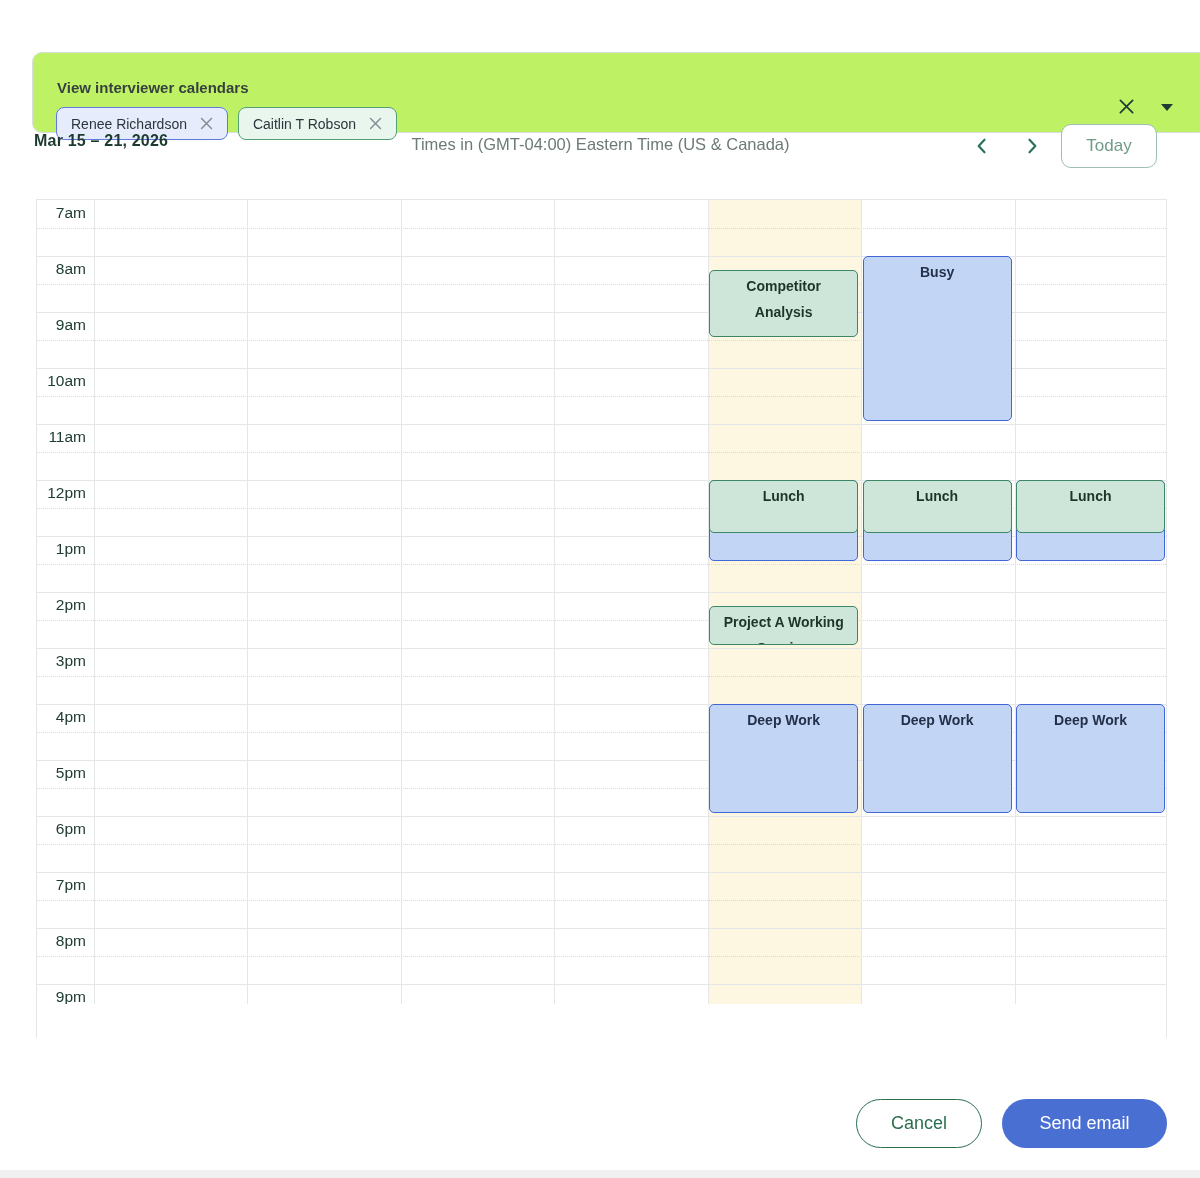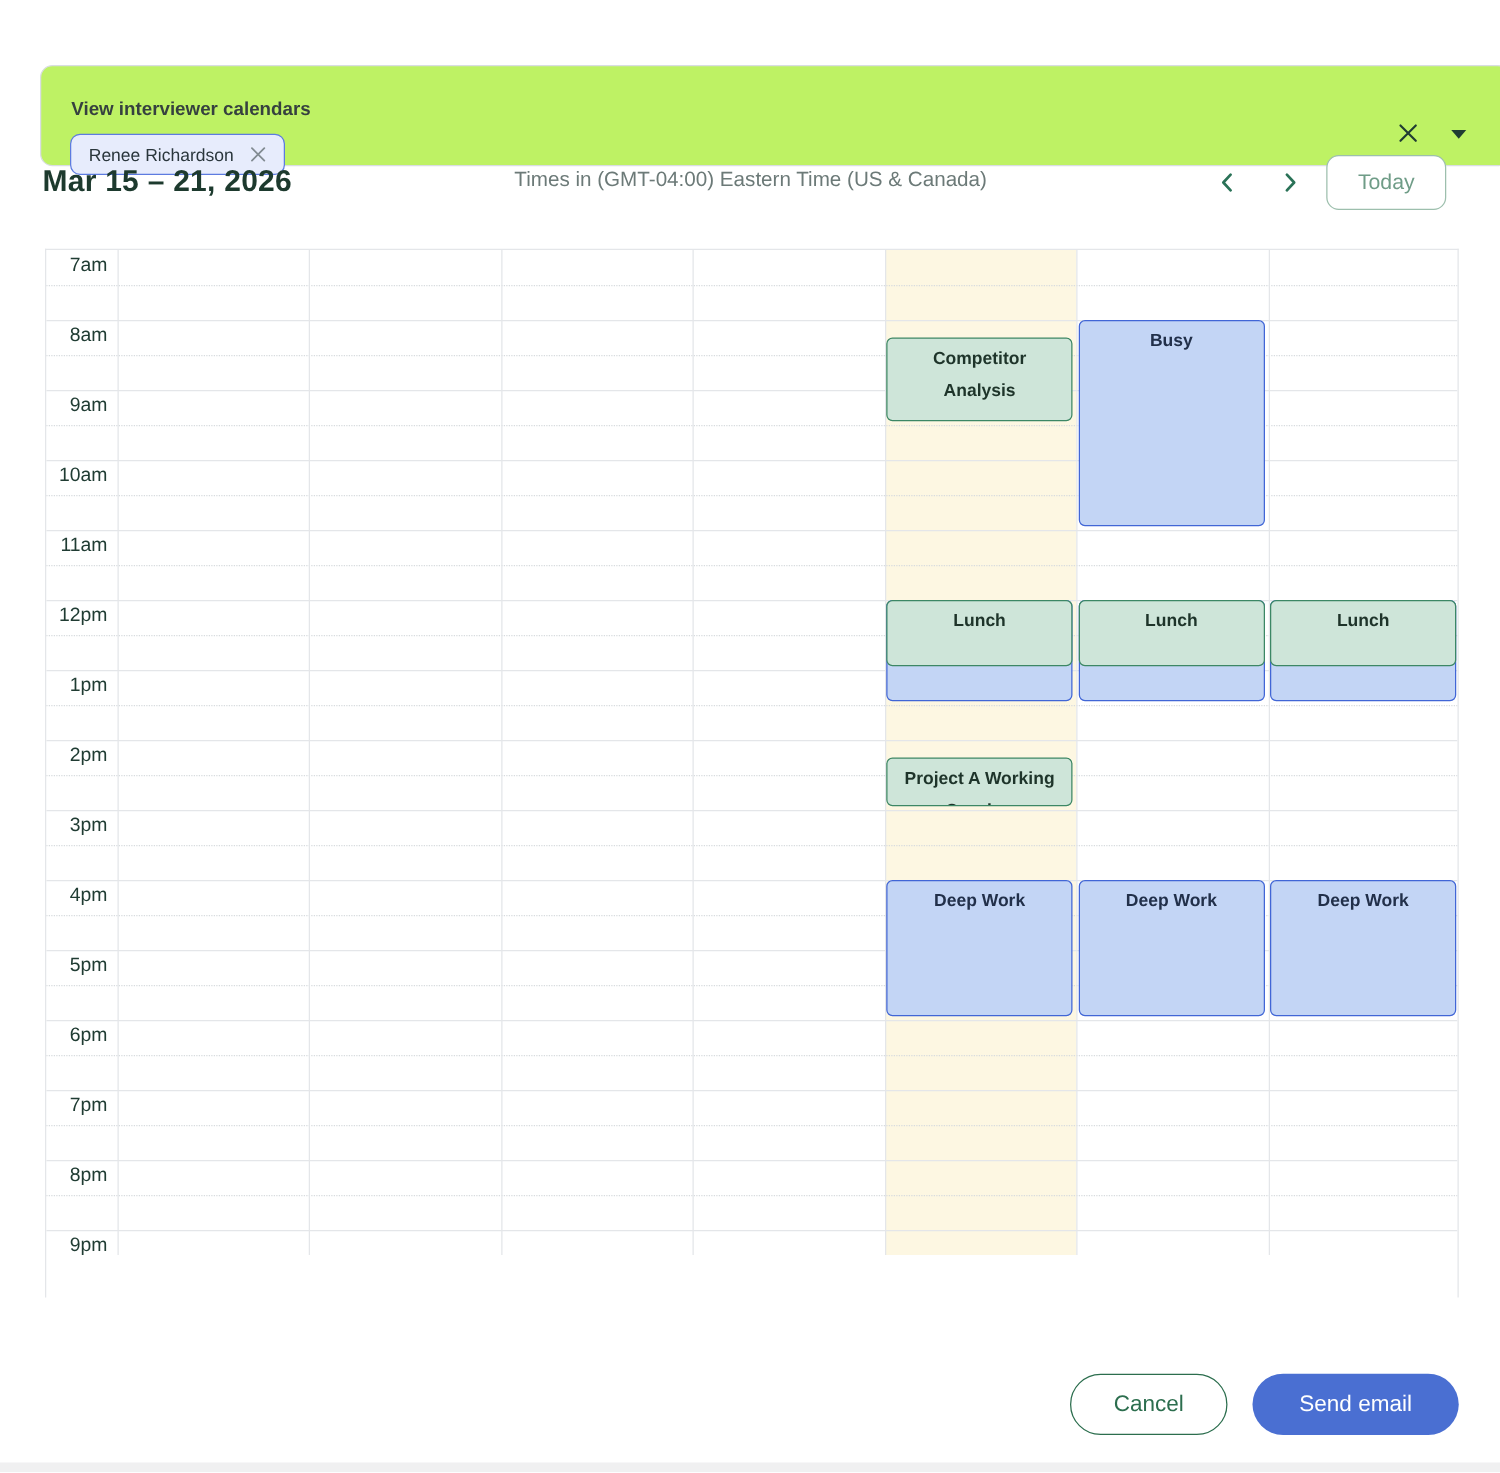--- a/index.html
+++ b/index.html
@@ -16,21 +16,21 @@
     font-size:14px; color:var(--chip-text); border:1px solid; white-space:nowrap; }
   .chip.blue { background:var(--chip-blue-bg); border-color:var(--chip-blue-border); }
   .chip.green { background:var(--chip-green-bg); border-color:var(--chip-green-border); }
   .chip svg { margin-left:11px; cursor:pointer; }
   .card-icon-btn { position:absolute; background:none; border:none; cursor:pointer; color:#213d33; }
   .clear-btn { right:70px; top:43px; }
   .collapse-btn { right:32px; top:49px; }
 
   
   .toolbar { position:absolute; left:34px; top:124px; width:1133px; height:46px; }
-  .date-range { position:absolute; left:0; top:8px; font-size:24px; font-weight:700; letter-spacing:.2px; color:#1d3a2e; }
+  .date-range { position:absolute; left:0; top:8px; font-size:16px; font-weight:700; letter-spacing:.2px; color:#1d3a2e; }
   .tz-note { position:absolute; left:0; right:0; top:11px; text-align:center; font-size:16.5px; color:var(--text-gray); }
   .nav-btn { position:absolute; top:10px; width:26px; height:26px; background:none; border:none;
     color:var(--accent-green); cursor:pointer; }
   .prev-btn { left:935px; } .next-btn { left:985px; }
   .today-btn { position:absolute; right:10px; top:0; width:96px; height:44px; background:#fff;
     border:1px solid var(--today-border); border-radius:10px; color:var(--today-text); font-size:17px; cursor:pointer; }
 
   
   .calendar { position:absolute; left:36px; top:199px; width:1131px; height:839px;
     border:1px solid var(--line); border-bottom:none; background:#fff; }
@@ -66,20 +66,26 @@
 </head>
 <body>
 
 <div class="page">
 
   <section class="filter-card">
     <div class="filter-label">View interviewer calendars</div>
     <div class="chips" id="chips">
         <span class="chip blue">
           <span>Renee Richardson</span>
+          <svg width="17" height="17" viewBox="0 0 24 24">
+            <path d="M5 5 L19 19 M19 5 L5 19" stroke="#828b92" stroke-width="2" stroke-linecap="round" fill="none"></path>
+          </svg>
+        </span>
+        <span class="chip green">
+          <span>Caitlin T Robson</span>
           <svg width="17" height="17" viewBox="0 0 24 24">
             <path d="M5 5 L19 19 M19 5 L5 19" stroke="#828b92" stroke-width="2" stroke-linecap="round" fill="none"></path>
           </svg>
         </span>
       </div>
     <button class="card-icon-btn clear-btn" aria-label="clear">
       <svg width="21" height="21" viewBox="0 0 24 24">
           <path d="M5 5 L19 19 M19 5 L5 19" stroke="currentColor" stroke-width="2" stroke-linecap="round" fill="none"></path>
         </svg>
     </button>

